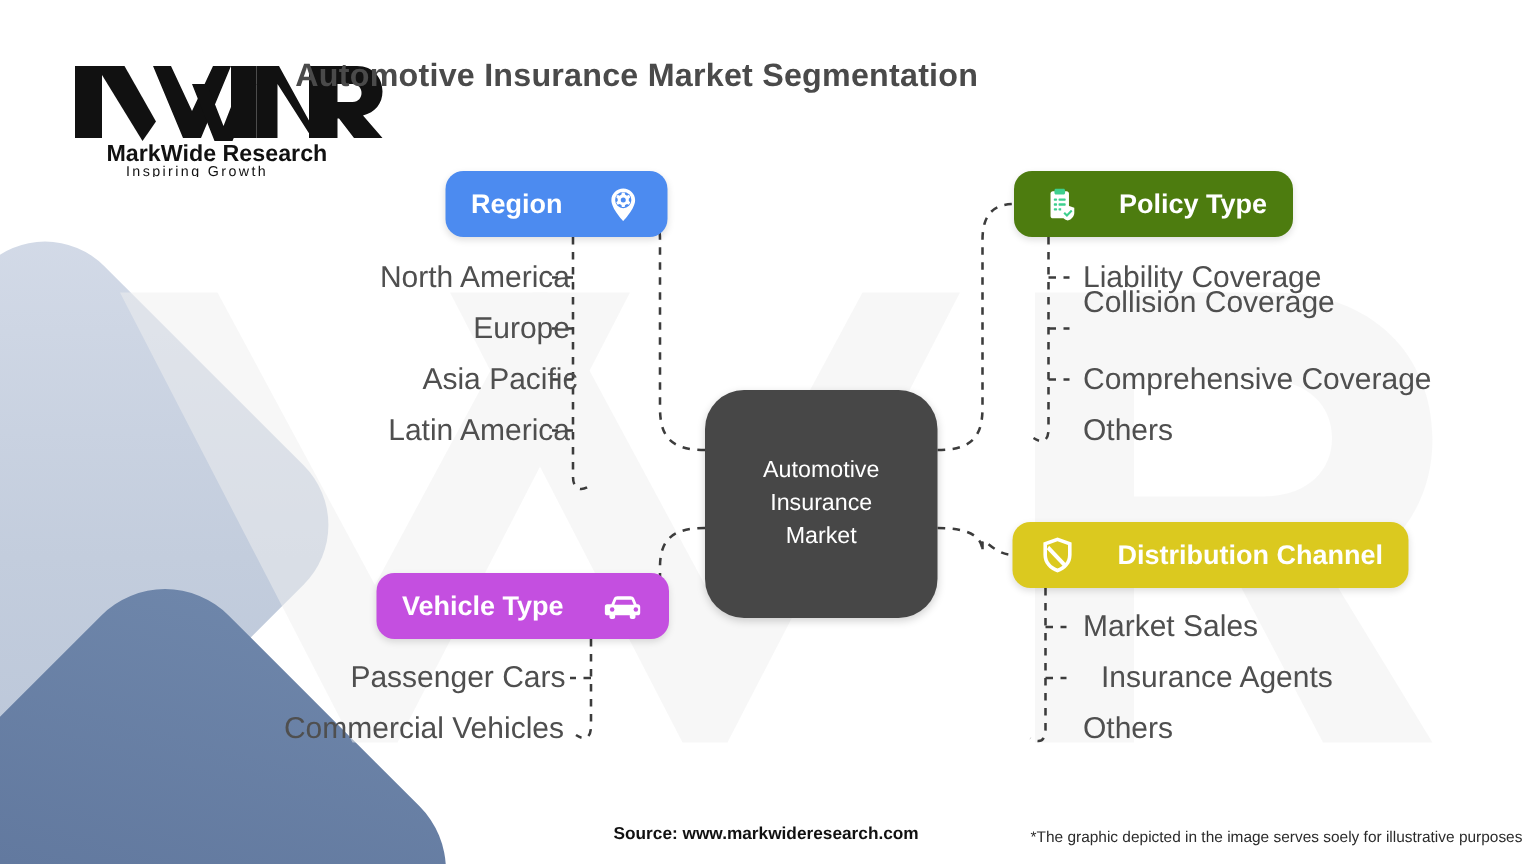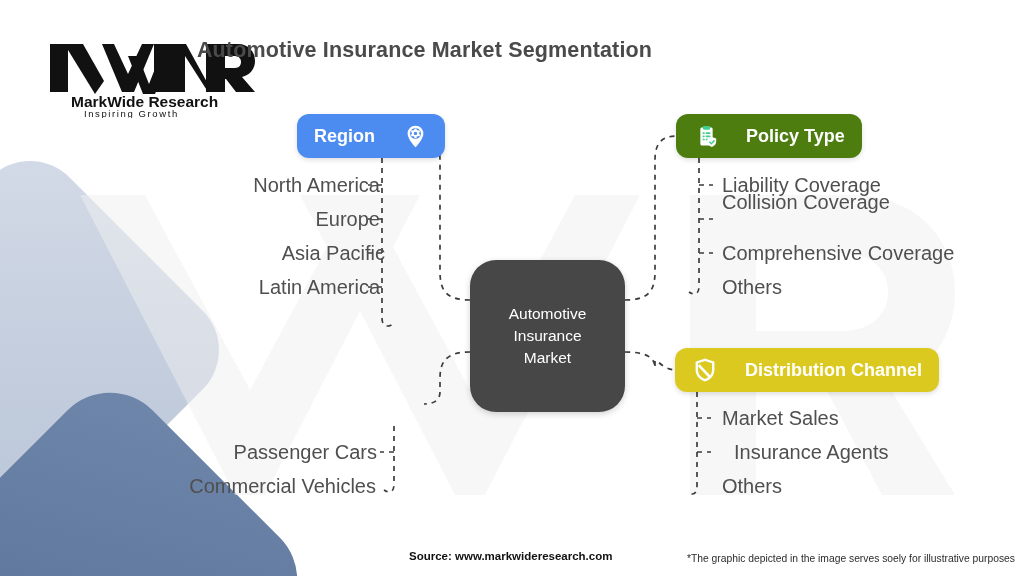--- a/index.html
+++ b/index.html
@@ -264,20 +264,31 @@
           <rect x="8.2" y="14.2" width="2.1" height="1.5" rx=".5"></rect>
           <rect x="11.2" y="14.2" width="3.2" height="1.5" rx=".5"></rect>
         </g>
         <path fill="#ffffff" d="M17.1 12.4l4.2 1.5v3c0 2.6-1.75 4.4-4.2 5.2-2.45-.8-4.2-2.6-4.2-5.2v-3z"></path>
         <path fill="#3ecf8e" d="M19.2 15.2l-2.6 2.7-1.3-1.3-.95 1 2.25 2.3 3.55-3.7z"></path>
       </svg>
     </span>
     <span class="badge-label">Policy Type</span>
   </div>
 
+  <div id="badge-vehicle-type" class="badge" style="background:#c44fe0">
+    <span class="badge-label">Vehicle Type</span>
+    <span class="badge-icon">
+      <svg viewBox="0 0 26 20" width="26" height="21">
+        <path fill="#ffffff" d="M4.6 8.4l1.6-3.9C6.6 3.5 7.6 3 8.7 3h8.6c1.1 0 2.1.5 2.5 1.5l1.6 3.9h.8c.9 0 1.6.75 1.6 1.65v4.1c0 .85-.7 1.55-1.55 1.55h-1.6v1.1c0 .75-.6 1.35-1.35 1.35h-1.1c-.75 0-1.35-.6-1.35-1.35v-1.1H7.1v1.1c0 .75-.6 1.35-1.35 1.35h-1.1c-.75 0-1.35-.6-1.35-1.35v-1.1H1.7c-.85 0-1.55-.7-1.55-1.55v-4.1C.15 9.15.85 8.4 1.75 8.4z"></path>
+        <path fill="#c44fe0" d="M7.9 5.3h10.2l1.35 3.3H6.55z"></path>
+        <circle cx="5.1" cy="11.9" r="1.5" fill="#c44fe0"></circle>
+        <circle cx="20.9" cy="11.9" r="1.5" fill="#c44fe0"></circle>
+      </svg>
+    </span>
+  </div>
 
   <div id="badge-distribution" class="badge" style="background:#dbc91f">
     <span class="badge-icon">
       <svg viewBox="0 0 24 26" width="24" height="26">
         <path fill="#ffffff" d="M12 1.4l9.4 3.3v8.1c0 6-3.9 9.8-9.4 11.8C6.5 22.6 2.6 18.8 2.6 12.8V4.7z"></path>
         <path fill="#dbc91f" d="M12 3.9l7 2.45v6.45c0 4.6-2.85 7.6-7 9.2-4.15-1.6-7-4.6-7-9.2V6.35z"></path>
         <path fill="#ffffff" d="M6.4 6.9L18.1 19.2 16 20.9 4.9 9.2z"></path>
       </svg>
     </span>
     <span class="badge-label">Distribution Channel</span>

